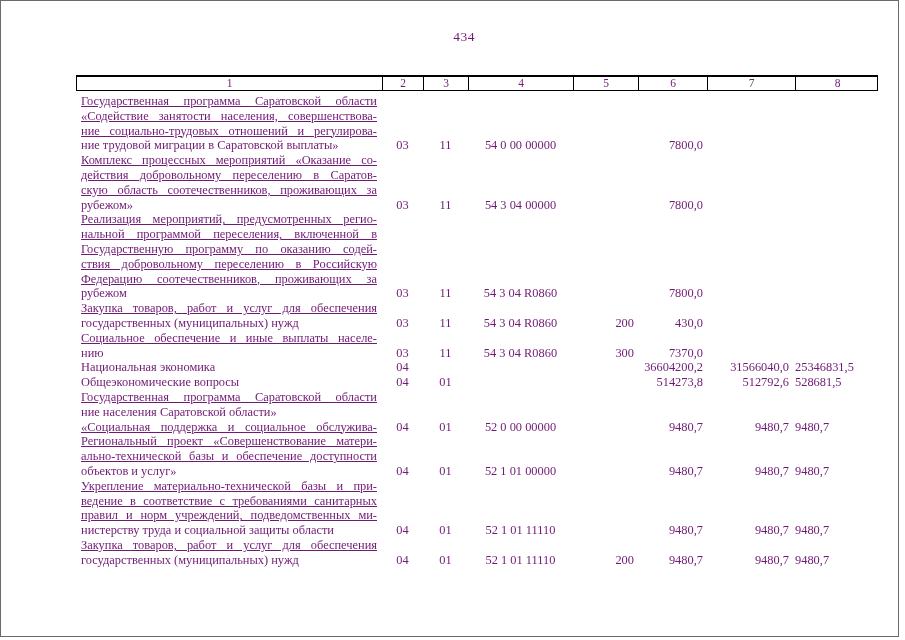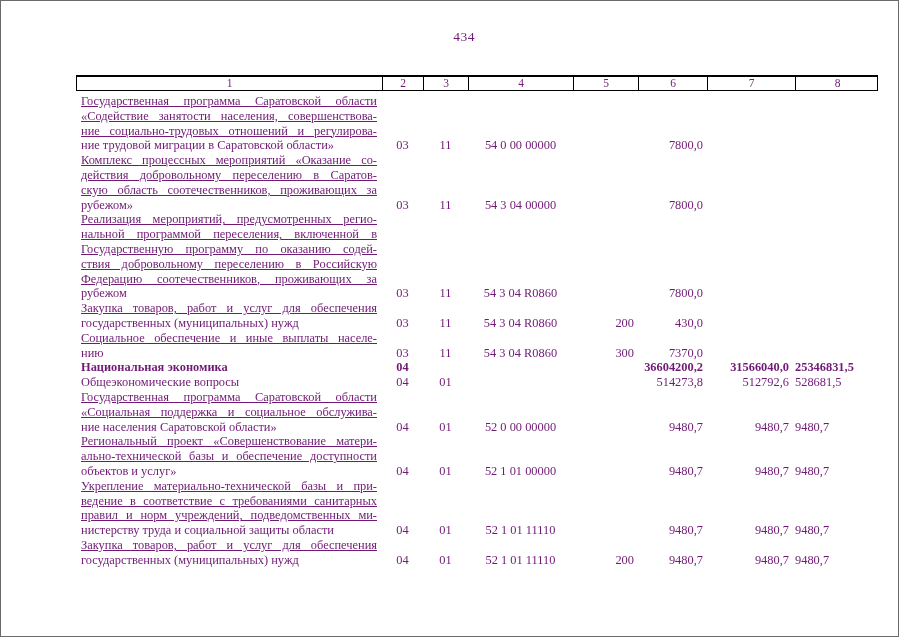--- a/index.html
+++ b/index.html
@@ -49,21 +49,21 @@
   }
   .hcell:last-child { border-right: none; }
   .body-rows { margin-top: 3px; }
   .trow {
     display: grid;
     grid-template-columns: 306px 41px 45px 105px 65px 69px 88px 83px;
     align-items: end;
     font-size: 12.4px;
     line-height: 14.8px;
   }
-  .trow.bold { font-weight: bold; }
+  .trow.bold { font-weight: normal; }
   .cell.c1 { padding-left: 5px; padding-right: 5px; }
   .cell.c1 .line { white-space: nowrap; }
   .cell.c1 .line.just { text-align: justify; text-align-last: justify; white-space: normal; text-decoration: underline; }
   .cell.c2, .cell.c3, .cell.c4 { text-align: center; }
   .cell.c5 { text-align: right; padding-right: 4px; }
   .cell.c6 { text-align: right; padding-right: 4px; }
   .cell.c7 { text-align: right; padding-right: 6px; }
   .cell.c8 { padding-right: 8px; }
 </style>
 </head>
@@ -82,21 +82,21 @@
         <div class="hcell">6</div>
         <div class="hcell">7</div>
         <div class="hcell">8</div>
       </div>
     <div class="body-rows" id="body-rows">
         <div class="trow">
           <div class="cell c1">
             <div class="line just">Государственная программа Саратовской области</div>
             <div class="line just">«Содействие занятости населения, совершенствова-</div>
             <div class="line just">ние социально-трудовых отношений и регулирова-</div>
-            <div class="line">ние трудовой миграции в Саратовской области»</div>
+            <div class="line">ние трудовой миграции в Саратовской выплаты»</div>
           </div>
           <div class="cell c2">03</div>
           <div class="cell c3">11</div>
           <div class="cell c4">54 0 00 00000</div>
           <div class="cell c5"></div>
           <div class="cell c6">7800,0</div>
           <div class="cell c7"></div>
           <div class="cell c8"></div>
         </div>
         <div class="trow">
@@ -177,22 +177,22 @@
           <div class="cell c3">01</div>
           <div class="cell c4"></div>
           <div class="cell c5"></div>
           <div class="cell c6">514273,8</div>
           <div class="cell c7">512792,6</div>
           <div class="cell c8">528681,5</div>
         </div>
         <div class="trow">
           <div class="cell c1">
             <div class="line just">Государственная программа Саратовской области</div>
+            <div class="line">ние населения Саратовской области»</div>
             <div class="line just">«Социальная поддержка и социальное обслужива-</div>
-            <div class="line">ние населения Саратовской области»</div>
           </div>
           <div class="cell c2">04</div>
           <div class="cell c3">01</div>
           <div class="cell c4">52 0 00 00000</div>
           <div class="cell c5"></div>
           <div class="cell c6">9480,7</div>
           <div class="cell c7">9480,7</div>
           <div class="cell c8">9480,7</div>
         </div>
         <div class="trow">

